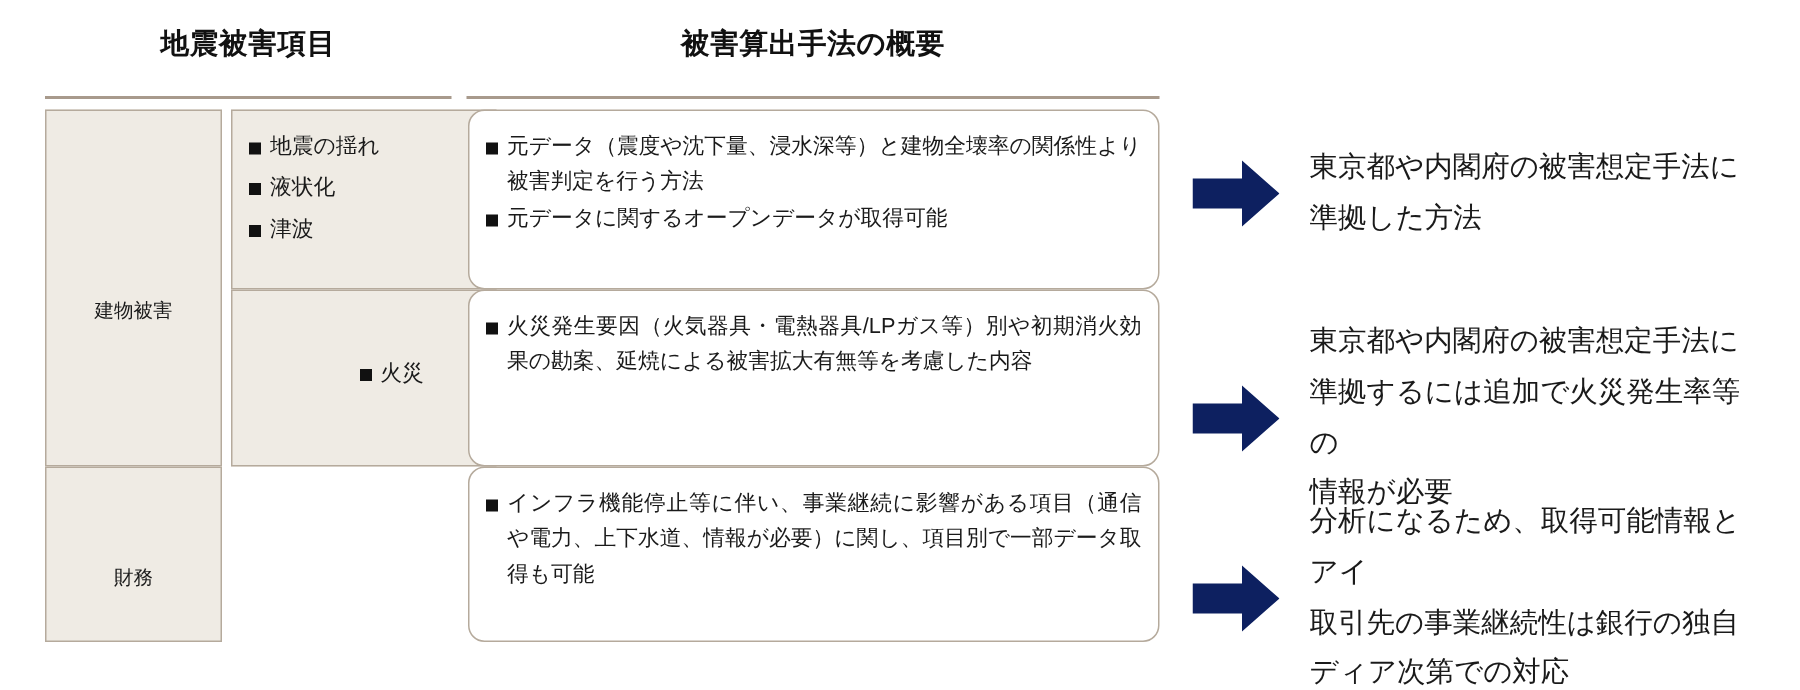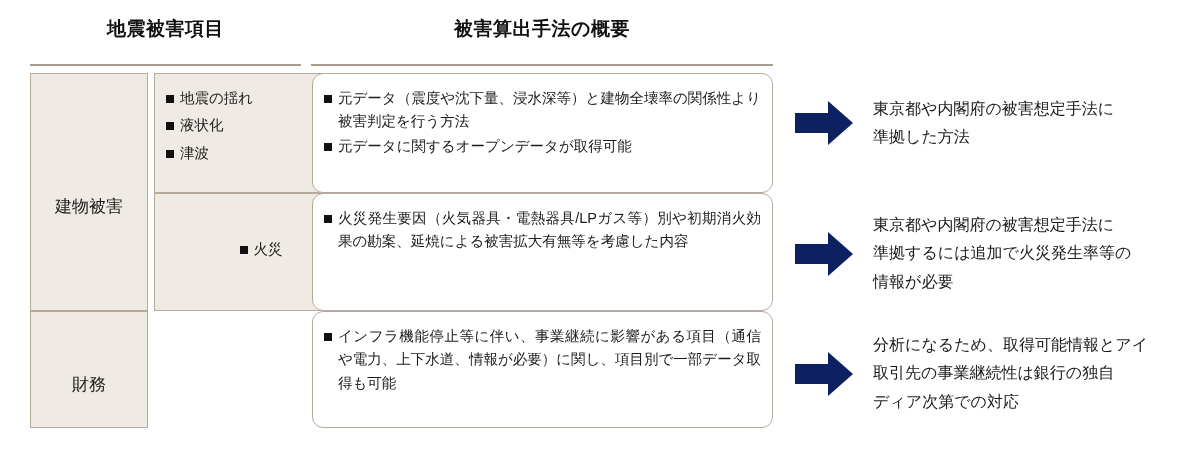--- a/index.html
+++ b/index.html
@@ -76,21 +76,21 @@
   
   .c3 { left: 282px; width: 461px; }
 
   
   .r-all  { top: 0px;   height: 238px; }
   .r1     { top: 0px;   height: 120px; }
   .r2     { top: 120px; height: 118px; padding-left: 37px; }
   .r3     { top: 238px; height: 117px; }
 
   .cat-label {
-    font-size: 17px;
+    font-size: 13px;
     color: #1a1a1a;
     margin-top: 30px;
   }
 
   
   ul.bullets {
     margin: 0;
     padding: 0;
     list-style: none;
   }
@@ -134,21 +134,21 @@
   .callout.k2 { top: 138px; }
   .callout.k3 { top: 258px; }
 
   .arrow-icon {
     flex: 0 0 auto;
     width: 58px;
     height: 46px;
     display: block;
   }
   .callout-text {
-    font-size: 16px;
+    font-size: 19px;
     line-height: 1.78;
     color: #1a1a1a;
     max-width: 300px;
   }
   .callout-text span { display: block; }
 </style>
 </head>
 <body>
 
 <div class="header-band">

